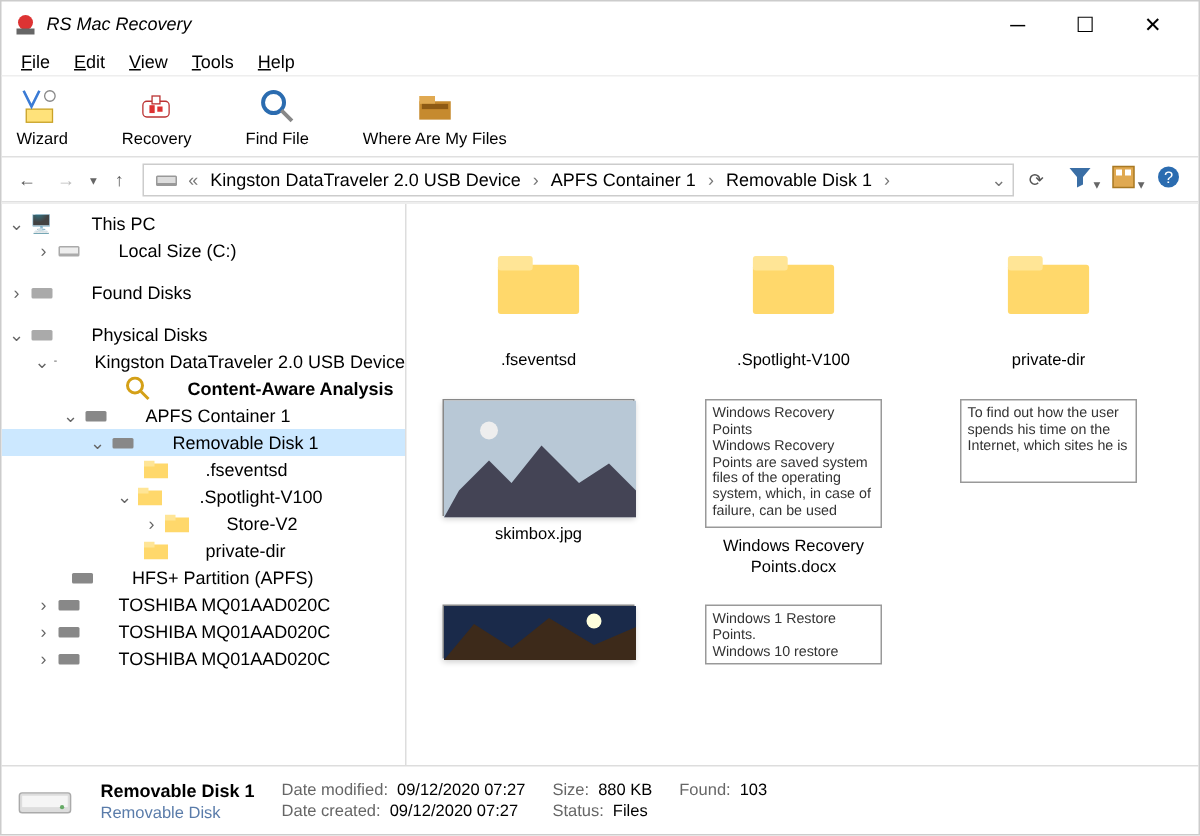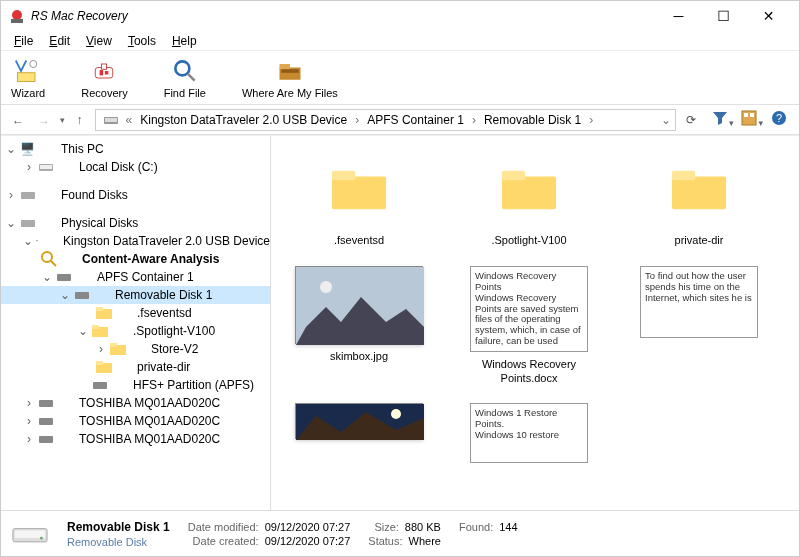--- a/index.html
+++ b/index.html
@@ -38,21 +38,21 @@
 .item.sel .thumb, .item.sel .label { background: #cce8ff; }
 .item.sel { outline: 1px solid #7fb8e6; outline-offset: 2px; background: #e8f3ff; border-radius: 2px; padding: 4px 2px; }
 .folder-ico svg { width: 58px; height: 50px; }
 .doc-preview { width: 118px; height: 86px; border: 1px solid #999; background: #fff; padding: 4px; font-size: 9.5px; line-height: 1.15; overflow: hidden; color: #333; text-align: left; }
 .img-thumb { width: 128px; height: 78px; border: 1px solid #888; box-shadow: 0 2px 4px rgba(0,0,0,.2); }
 .statusbar { height: 46px; border-top: 1px solid #ddd; display: flex; align-items: center; padding: 4px 10px; gap: 18px; font-size: 11px; }
 .statusbar .drive-ico { width: 38px; height: 26px; }
 .statusbar .col { display: flex; flex-direction: column; gap: 2px; }
 .statusbar .label { color: #666; }
 .statusbar .name { font-weight: 600; font-size: 12px; }
-.kv { display: flex; gap: 6px; justify-content: flex-end; }
+.kv { display: flex; gap: 6px; }
 .drop-arrow { font-size: 9px; color: #666; padding-left: 1px; }
 </style>
 </head>
 <body>
 
 <div class="titlebar">
   <span class="app-icon">
     <svg viewBox="0 0 16 16">
         <circle cx="8" cy="7" r="5" fill="#d33"></circle>
         <rect x="2" y="11" width="12" height="4" fill="#666"></rect>
@@ -156,21 +156,21 @@
         <span class="lbl">This PC</span>
       </div>
     <div class="tnode" style="padding-left:22px">
         <span class="exp">›</span>
         <span class="ticon">
           <svg viewBox="0 0 16 12">
             <rect x="1" y="3" width="14" height="7" rx="1" fill="#aaa"></rect>
             <rect x="2" y="4" width="12" height="4" fill="#eee"></rect>
           </svg>
         </span>
-        <span class="lbl">Local Disk (C:)</span>
+        <span class="lbl">Local Size (C:)</span>
       </div>
     <div style="height:10px"></div>
     <div class="tnode" style="padding-left:4px">
         <span class="exp">›</span>
         <span class="ticon">
           <svg viewBox="0 0 16 12">
             <rect x="1" y="3" width="14" height="7" rx="1" fill="#aaa"></rect>
           </svg>
         </span>
         <span class="lbl">Found Disks</span>
@@ -187,21 +187,21 @@
       </div>
     <div class="tnode" style="padding-left:22px">
         <span class="exp">⌄</span>
         <span class="ticon">
           <svg viewBox="0 0 16 12">
             <rect x="1" y="3" width="14" height="7" rx="1" fill="#888"></rect>
           </svg>
         </span>
         <span class="lbl">Kingston DataTraveler 2.0 USB Device</span>
       </div>
-    <div class="tnode bold" style="padding-left:37px">
+    <div class="tnode bold" style="padding-left:80px">
         <span class="ticon">
           <svg viewBox="0 0 16 16">
             <circle cx="6" cy="6" r="5" fill="none" stroke="#d4a017" stroke-width="2"></circle>
             <line x1="10" y1="10" x2="15" y2="15" stroke="#d4a017" stroke-width="2"></line>
           </svg>
         </span>
         <span class="lbl">Content-Aware Analysis</span>
       </div>
     <div class="tnode" style="padding-left:40px">
         <span class="exp">⌄</span>
@@ -252,21 +252,21 @@
       </div>
     <div class="tnode" style="padding-left:92px">
         <span class="ticon">
           <svg viewBox="0 0 16 12">
             <rect x="0" y="2" width="16" height="10" fill="#ffd86b"></rect>
             <rect x="0" y="0" width="7" height="4" fill="#ffe596"></rect>
           </svg>
         </span>
         <span class="lbl">private-dir</span>
       </div>
-    <div class="tnode" style="padding-left:88px">
+    <div class="tnode" style="padding-left:43px">
         <span class="ticon">
           <svg viewBox="0 0 16 12">
             <rect x="1" y="3" width="14" height="7" rx="1" fill="#888"></rect>
           </svg>
         </span>
         <span class="lbl">HFS+ Partition (APFS)</span>
       </div>
     <div class="tnode" style="padding-left:22px">
         <span class="exp">›</span>
         <span class="ticon">
@@ -334,31 +334,31 @@
             </svg></div>
         <div class="label">skimbox.jpg</div>
       </div>
       <div class="item">
         <div class="doc-preview" style="white-space:pre-wrap">Windows Recovery Points
 Windows Recovery Points are saved system files of the operating system, which, in case of failure, can be used</div>
         <div class="label">Windows Recovery Points.docx</div>
       </div>
 
       <div class="item">
-        <div class="doc-preview" style="white-space:pre-wrap;height:72px">To find out how the user spends his time on the Internet, which sites he is</div>
+        <div class="doc-preview" style="white-space:pre-wrap;height:56px">To find out how the user spends his time on the Internet, which sites he is</div>
       </div>
       <div class="item">
         <div class="img-thumb" style="height:36px"><svg viewBox="0 0 128 36" width="128" height="36">
               <rect width="128" height="36" fill="#1a2a4a"></rect>
               <path d="M0 36 L20 12 L45 28 L70 8 L100 26 L128 14 L128 36 Z" fill="#3d2a1a"></path>
               <circle cx="100" cy="10" r="5" fill="#ffd"></circle>
             </svg></div>
       </div>
       <div class="item">
-        <div class="doc-preview" style="white-space:pre-wrap;height:60px">Windows 1 Restore Points.
+        <div class="doc-preview" style="white-space:pre-wrap;height:40px">Windows 1 Restore Points.
 Windows 10 restore</div>
       </div>
     </div>
   </div>
 </div>
 
 <div class="statusbar">
   <div class="drive-ico"><svg viewBox="0 0 40 26">
         <rect x="2" y="8" width="36" height="14" rx="2" fill="#ddd" stroke="#aaa"></rect>
         <rect x="4" y="10" width="32" height="8" fill="#f5f5f5"></rect>
@@ -378,23 +378,23 @@
         <span>09/12/2020 07:27</span>
       </div>
   </div>
   <div class="col">
     <div class="kv">
         <span class="label">Size:</span>
         <span>880 KB</span>
       </div>
     <div class="kv">
         <span class="label">Status:</span>
-        <span>Where</span>
+        <span>Files</span>
       </div>
   </div>
   <div class="col">
     <div class="kv">
         <span class="label">Found:</span>
-        <span>144</span>
+        <span>103</span>
       </div>
     <div class="kv">&nbsp;</div>
   </div>
 </div>
 
 </body></html>

